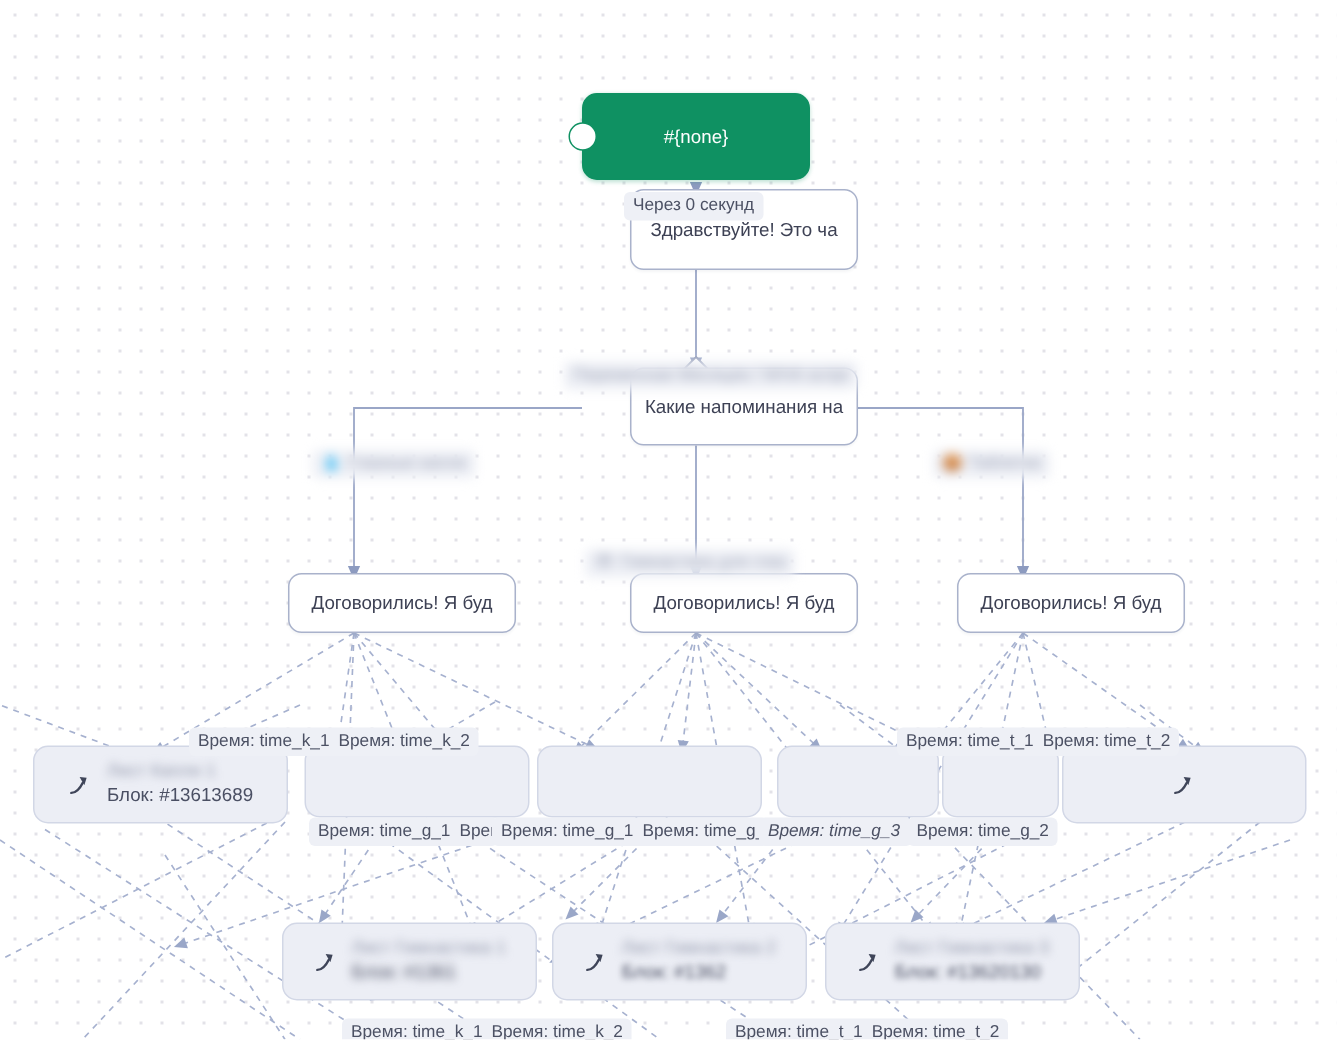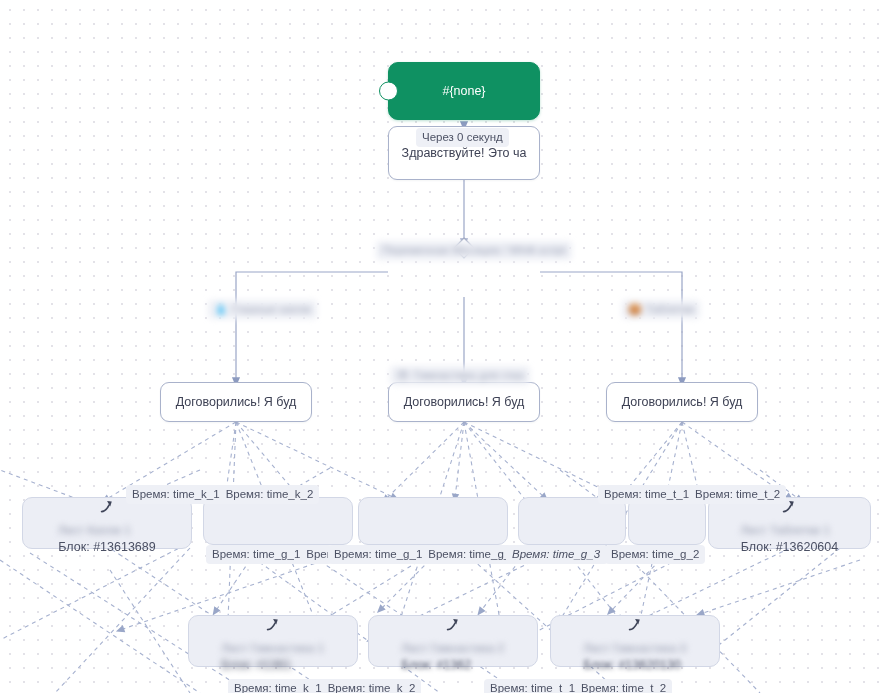--- a/index.html
+++ b/index.html
@@ -28,20 +28,21 @@
     border-radius:9px;
     font-size:12.5px;
     color:#3d4154;
     white-space:nowrap;
     z-index:5;
   }
   .node-msg{
     background:#ffffff;
     border:1.3px solid #a9b2cb;
     box-shadow:0 1px 2px rgba(40,50,80,.05);
+    margin-left:32px;
   }
   .node-start{
     background:#0f9162;
     border:1.3px solid #0f9162;
     color:#ffffff;
     font-size:12.5px;
     border-radius:10px;
     box-shadow:0 1px 3px rgba(15,145,98,.28);
   }
   .start-dot{
@@ -54,24 +55,23 @@
     border:1.6px solid #0f9162;
     box-sizing:border-box;
   }
   
   .node-ref{
     background:#eceef5;
     border:1.3px solid #d2d7e6;
     border-radius:10px;
     display:flex;
     align-items:center;
-    justify-content:space-between;
+    justify-content:center;
     padding:0 10px;
     gap:9px;
-    flex-direction:column;
   }
   .ref-arrow{
     flex:0 0 auto;
     width:17px;height:17px;
     color:#3f4559;
     display:block;
   }
   .ref-txt{display:flex;flex-direction:column;gap:2px;line-height:1.18;}
   .ref-title{
     font-size:11.5px;
@@ -187,20 +187,23 @@
 
   <div class="node node-start" style="left:388px;top:18px;width:152px;height:58px;margin-top:44px;">
     <span class="start-dot"></span>
     <span>#{none}</span>
   </div>
 
   <div class="node node-msg" style="left:388px;top:126px;width:152px;height:54px;">
     <span>Здравствуйте! Это ча</span>
   </div>
 
+  <div class="node node-msg" style="left:388px;top:245px;width:152px;height:52px;">
+    <span>Какие напоминания на</span>
+  </div>
 
   <div class="node node-msg" style="left:160px;top:382px;width:152px;height:40px;">
     <span>Договорились! Я буд</span>
   </div>
 
   <div class="node node-msg" style="left:388px;top:382px;width:152px;height:40px;">
     <span>Договорились! Я буд</span>
   </div>
 
   <div class="node node-msg" style="left:606px;top:382px;width:152px;height:40px;">
@@ -221,24 +224,20 @@
   <div class="node node-ref" style="left:203px;top:497px;width:150px;height:48px;"></div>
   <div class="node node-ref" style="left:358px;top:497px;width:150px;height:48px;"></div>
   <div class="node node-ref" style="left:518px;top:497px;width:108px;height:48px;"></div>
   <div class="node node-ref" style="left:628px;top:497px;width:78px;height:48px;"></div>
 
   <div class="node node-ref" style="left:708px;top:497px;width:163px;height:52px;">
     <svg class="ref-arrow" viewBox="0 0 20 20">
       <path d="M3,16 C6,16 9,14 12,8" stroke="#3f4559" stroke-width="1.9" fill="none" stroke-linecap="round"></path>
       <path d="M9.5,3.5 L15,4.2 L13.2,10 z" fill="#3f4559"></path>
     </svg>
-    <span class="ref-txt">
-      <span class="ref-title">Лист Таблетки 1</span>
-      <span class="ref-block">Блок: #13620604</span>
-    </span>
   </div>
 
   <div class="node node-ref blurcard" style="left:188px;top:615px;width:170px;height:52px;">
     <svg class="ref-arrow" viewBox="0 0 20 20">
       <path d="M3,16 C6,16 9,14 12,8" stroke="#3f4559" stroke-width="1.9" fill="none" stroke-linecap="round"></path>
       <path d="M9.5,3.5 L15,4.2 L13.2,10 z" fill="#3f4559"></path>
     </svg>
     <span class="ref-txt">
       <span class="ref-title">Лист Гимнастика 1</span>
       <span class="ref-block">Блок: #1361</span>

